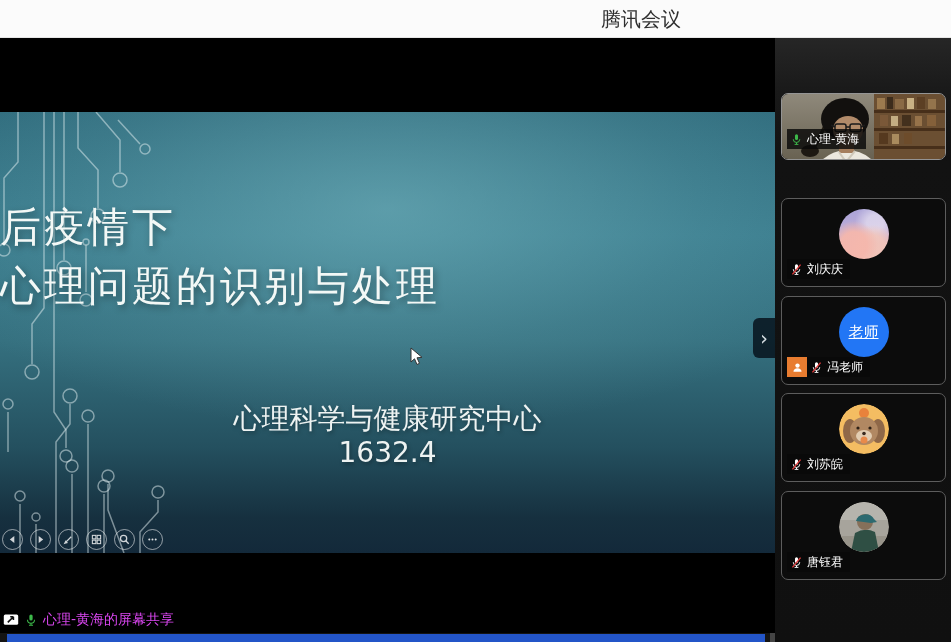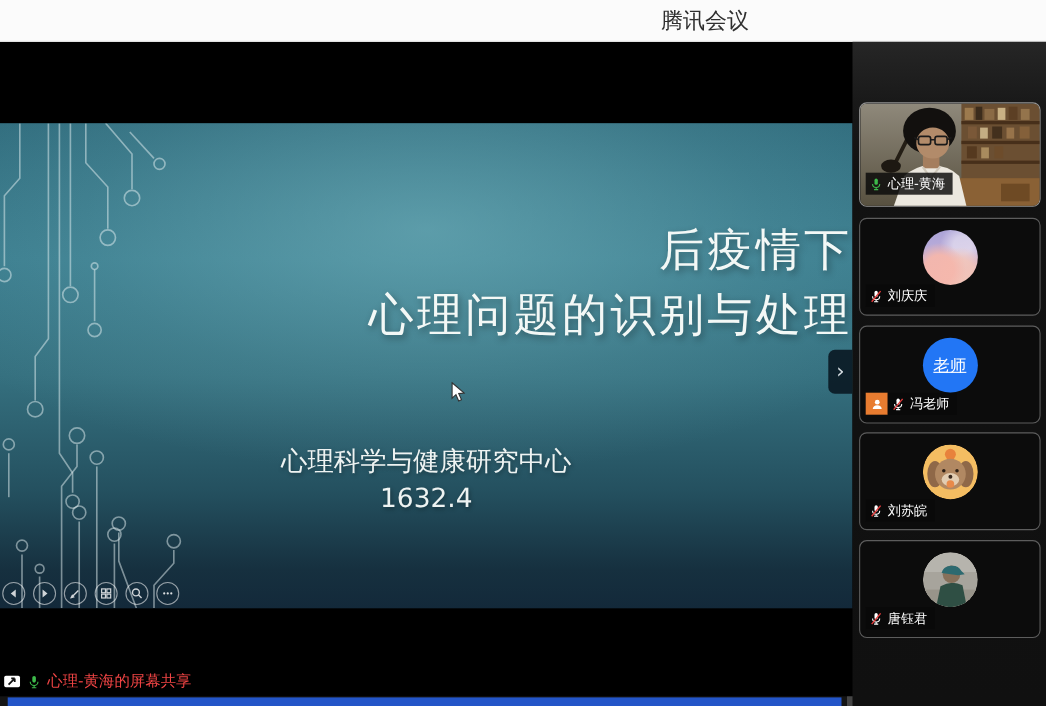--- a/index.html
+++ b/index.html
@@ -11,48 +11,48 @@
             border-bottom:1px solid #e6e6e6;box-sizing:border-box;}
   #titlebar .app-title{position:absolute;left:641px;top:50%;transform:translate(-50%,-50%);
             font-size:20px;color:#2f2f2f;white-space:nowrap;}
 
   
   #slide{position:absolute;left:0;top:112px;width:775px;height:441px;overflow:hidden;
     background:
       radial-gradient(90% 70% at 50% 22%, rgba(122,186,196,.55) 0%, rgba(122,186,196,.16) 45%, rgba(0,0,0,0) 72%),
       linear-gradient(180deg,#2f6b7c 0%,#3a7c8d 28%,#35707f 52%,#24505f 76%,#16303f 92%,#13293a 100%);}
   #circuit{position:absolute;left:0;top:0;}
-  .slide-title{position:absolute;left:0;top:86px;width:100%;text-align:right;color:#f3f8f6;
+  .slide-title{position:absolute;left:0;top:86px;width:100%;text-align:left;color:#f3f8f6;
       font-family:"DejaVu Serif","Liberation Serif",serif;font-size:41px;line-height:59px;
       letter-spacing:3px;text-shadow:2px 3px 7px rgba(0,0,0,.38);}
   .slide-sub{position:absolute;left:0;top:290px;width:100%;text-align:center;color:#eef3f2;
-      font-size:24px;line-height:34px;text-shadow:1px 2px 4px rgba(0,0,0,.35);}
+      font-size:28px;line-height:34px;text-shadow:1px 2px 4px rgba(0,0,0,.35);}
   .ppt-toolbar{position:absolute;left:2px;bottom:3px;display:flex;gap:7px;}
   .ppt-btn{width:21px;height:21px;border:1px solid rgba(255,255,255,.55);border-radius:50%;
       box-sizing:border-box;display:flex;align-items:center;justify-content:center;cursor:pointer;}
   .ppt-btn svg{display:block;}
   .next-chevron{position:absolute;right:0;top:206px;width:22px;height:40px;
       background:rgba(8,22,32,.88);border-radius:6px 0 0 6px;color:#d6dee2;
       display:flex;align-items:center;justify-content:center;font-size:19px;cursor:pointer;}
   #cursor{position:absolute;left:410px;top:235px;}
 
   
   #statusbar{position:absolute;left:0;top:607px;width:775px;height:26px;display:flex;
-      align-items:center;gap:5px;padding-left:3px;color:#ef4444;font-size:14px;background:#000;}
+      align-items:center;gap:5px;padding-left:3px;color:#d946ef;font-size:14px;background:#000;}
   
   #bottomstrip{position:absolute;left:0;top:633px;width:951px;height:9px;background:#141414;}
   #bottomstrip .blue{position:absolute;left:7px;top:1px;width:758px;height:8px;background:#2355c8;}
   #bottomstrip .gray{position:absolute;left:770px;top:0;width:181px;height:9px;background:#454545;}
 
   
   #participants{position:absolute;left:775px;top:38px;width:176px;height:604px;
       background:linear-gradient(180deg,#262626 0%,#191919 55px,#121212 120px,#101010 100%);}
   .tile{position:absolute;left:6px;width:165px;height:89px;border:1px solid #5d5d5d;
       border-radius:7px;background:#0c0c0c;overflow:hidden;box-sizing:border-box;cursor:pointer;}
-  .tile.video{top:55px;height:95px;border-color:#949494;text-align:right;}
+  .tile.video{top:55px;height:67px;border-color:#949494;text-align:right;}
   .t2{top:160px;} .t3{top:258px;} .t4{top:355px;padding-left:12px;} .t5{top:453px;}
   .avatar{position:absolute;left:50%;top:10px;transform:translateX(-50%);width:50px;height:50px;
       border-radius:50%;overflow:hidden;text-decoration:underline;}
   .avatar-clouds{background:
       radial-gradient(circle at 30% 72%, rgba(245,183,172,.95) 0 26%, transparent 48%),
       radial-gradient(circle at 68% 78%, rgba(243,198,185,.85) 0 24%, transparent 45%),
       radial-gradient(circle at 72% 28%, rgba(255,255,255,.45) 0 16%, transparent 40%),
       linear-gradient(170deg,#a8a2d8 0%,#c0afd8 45%,#e0b4c1 75%,#eac0ae 100%);}
   .avatar-blue{background:#2276f5;color:#fff;font-size:15px;line-height:50px;text-align:center;}
   .label-row{position:absolute;left:5px;bottom:7px;display:flex;align-items:stretch;height:20px;}

